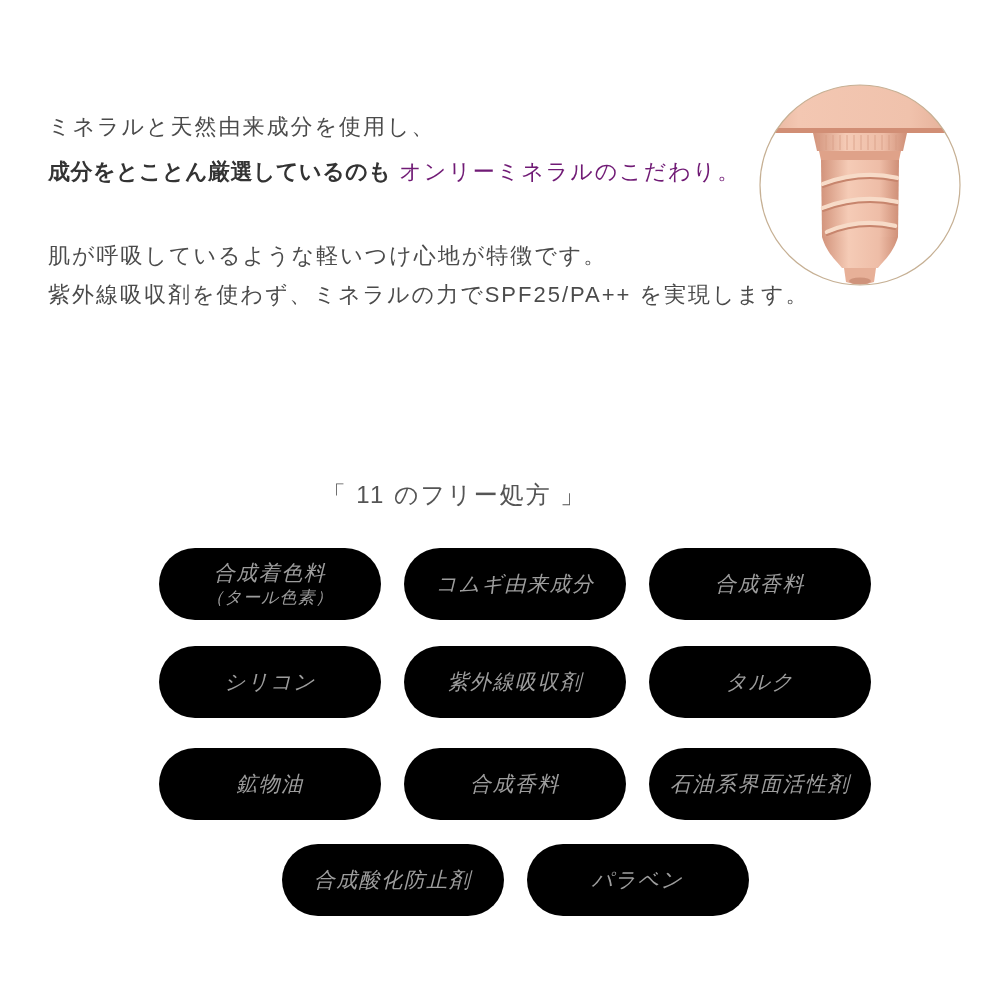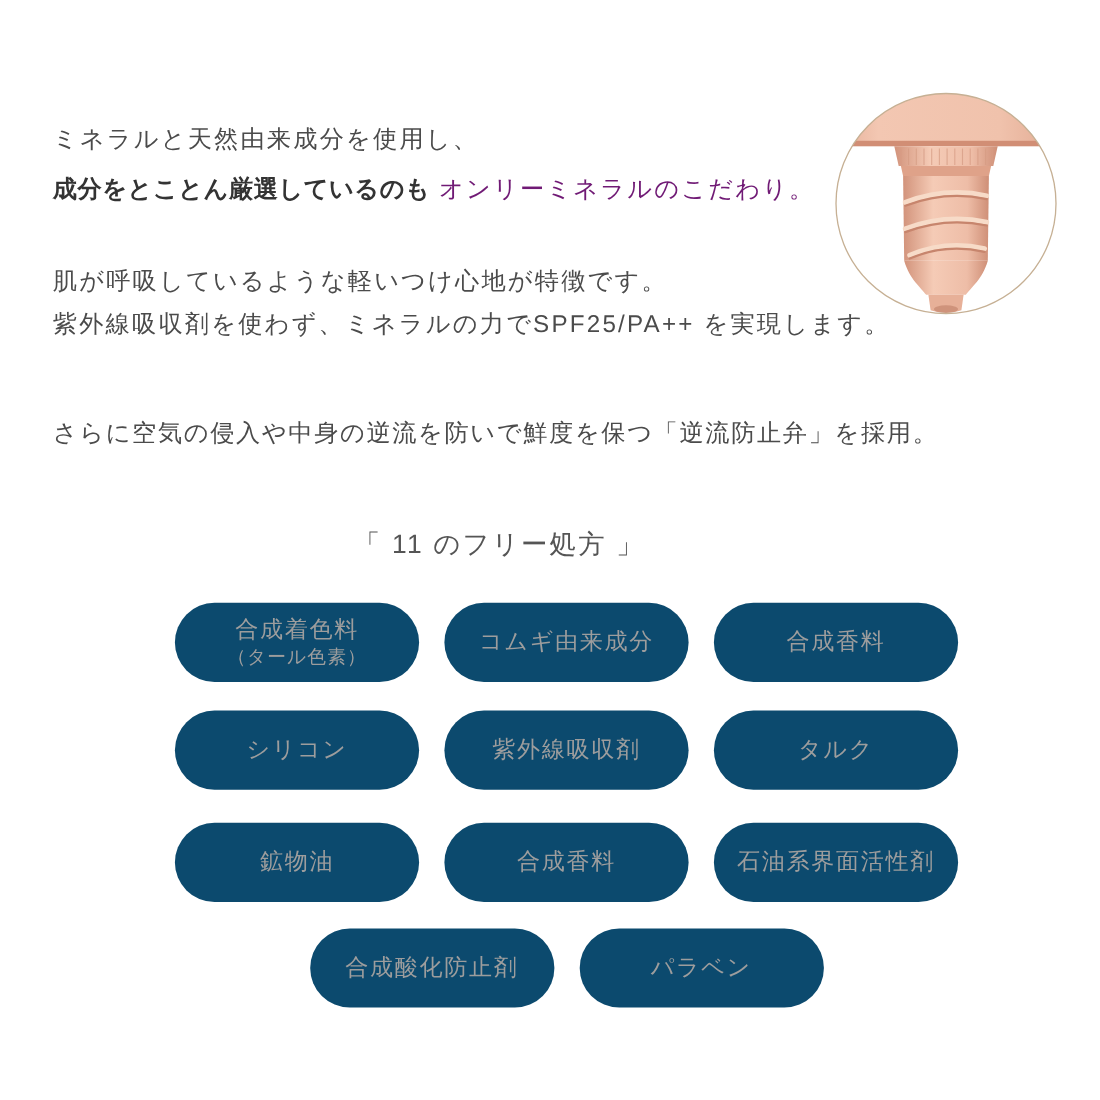--- a/index.html
+++ b/index.html
@@ -21,23 +21,23 @@
   .valve-figure { position:absolute; left:757px; top:82px; width:206px; height:206px; }
 
   .free-heading { position:absolute; top:479px; left:0; width:908px; text-align:center;
     font-size:24px; color:#555555; letter-spacing:2px; }
 
   .badges { position:absolute; top:548px; left:15px; width:1000px; }
   .badge-row { display:flex; justify-content:center; gap:23px; }
   .badge-row.r1 { margin-bottom:26px; }
   .badge-row.r2 { margin-bottom:30px; }
   .badge-row.r3 { margin-bottom:24px; }
-  .badge { width:222px; height:72px; background:#0c4a6e; border-radius:36px;
+  .badge { width:222px; height:72px; background:#000000; border-radius:36px;
     display:flex; flex-direction:column; align-items:center; justify-content:center;
-    color:#9d9d9d; font-size:21px; letter-spacing:1.5px; line-height:1.25; }
+    color:#9d9d9d; font-size:21px; letter-spacing:1.5px; line-height:1.25;font-style:italic; }
   .badge .sub { font-size:17px; letter-spacing:1px; }
 </style>
 </head>
 <body>
 
 <div class="page">
 
 
   <div class="valve-figure">
     <svg viewBox="0 0 206 206" width="206" height="206" aria-hidden="true">
@@ -97,21 +97,20 @@
   <p class="para para-intro">
     <span>ミネラルと天然由来成分を使用し、</span><br>
     <span class="emph">成分をとことん厳選しているのも</span><span class="rest">オンリーミネラルのこだわり。</span>
   </p>
 
   <p class="para para-feature">
     <span>肌が呼吸しているような軽いつけ心地が特徴です。</span><br>
     <span>紫外線吸収剤を使わず、ミネラルの力でSPF25/PA++ を実現します。</span>
   </p>
 
-  <p class="para para-valve">さらに空気の侵入や中身の逆流を防いで鮮度を保つ「逆流防止弁」を採用。</p>
 
   <div class="free-heading">「 11 のフリー処方 」</div>
 
   <div class="badges">
     <div class="badge-row r1">
       <div class="badge">
         <span>合成着色料</span>
         <span class="sub">（タール色素）</span>
       </div>
       <div class="badge">

